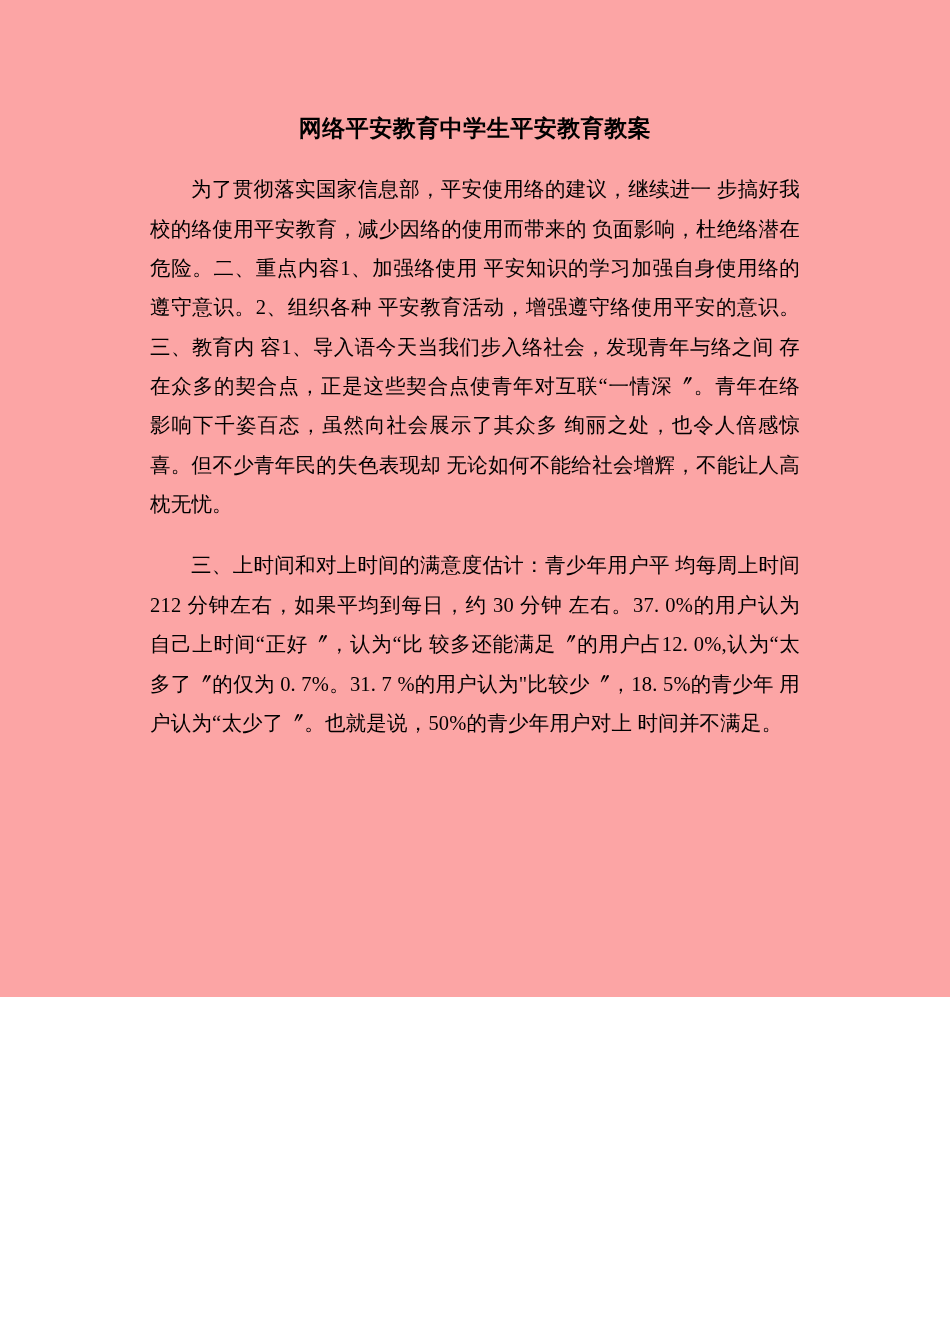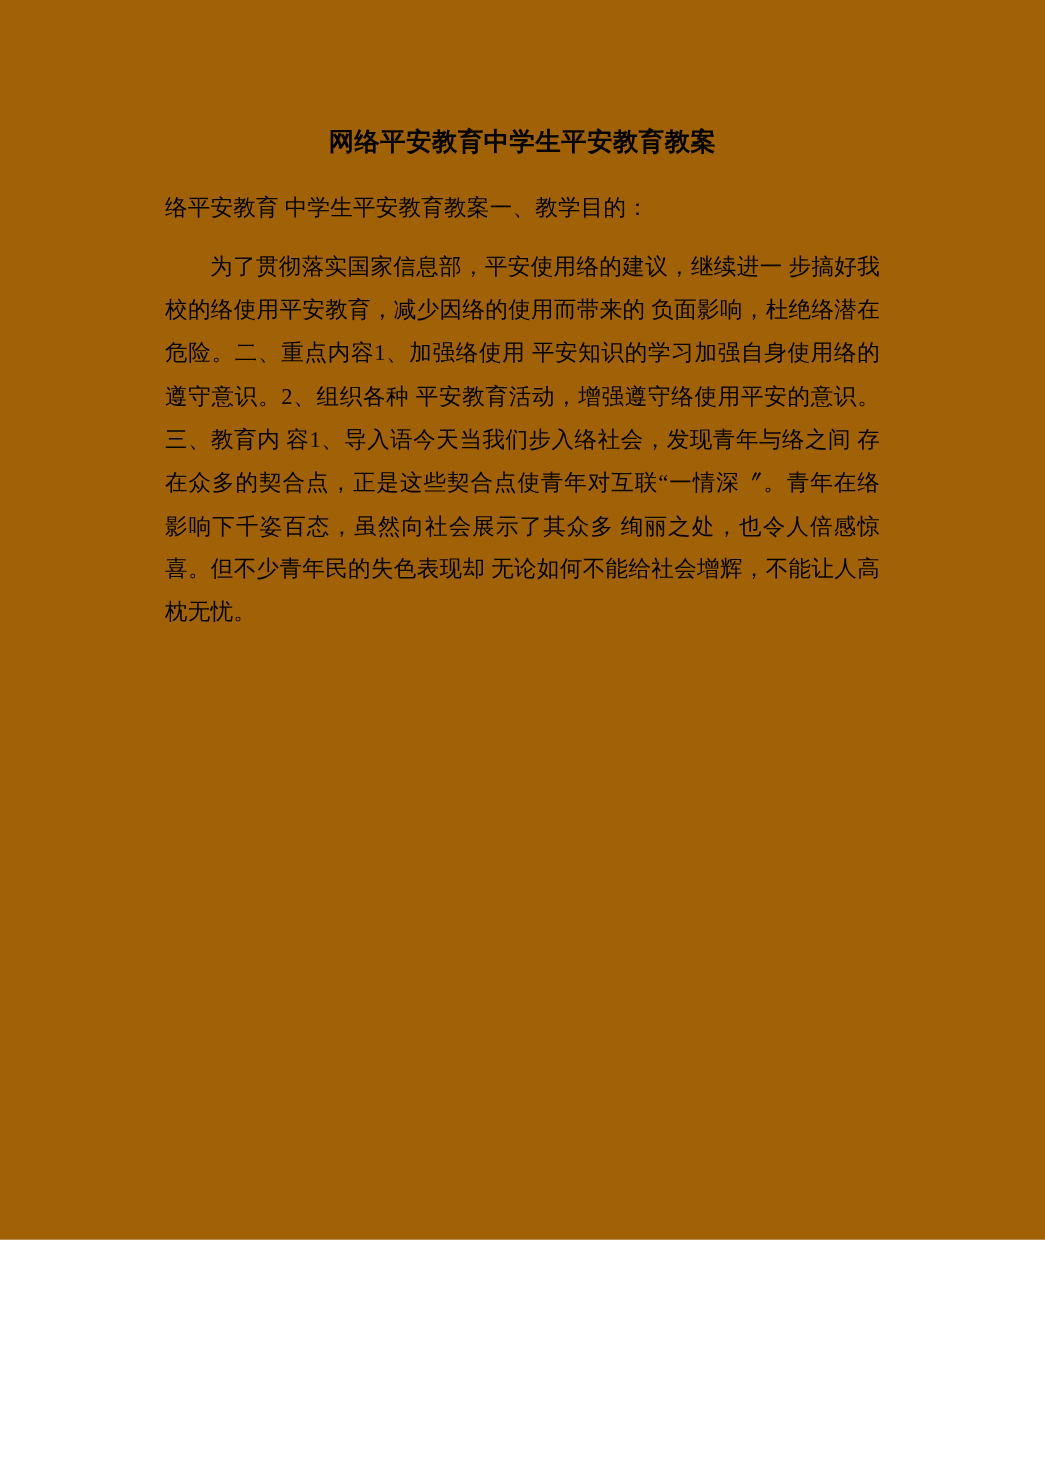--- a/index.html
+++ b/index.html
@@ -10,22 +10,22 @@
   body {
     width: 950px;
     height: 1344px;
     font-family: "Liberation Serif", "DejaVu Serif", serif;
     color: #000000;
     overflow: hidden;
   }
   .page {
     position: relative;
     width: 950px;
-    height: 1127px;
-    background: #a16207;
+    height: 997px;
+    background: #fca5a5;
     box-sizing: border-box;
     padding: 112px 150px 40px 150px;
   }
   .doc-title {
     font-family: "Liberation Sans", "DejaVu Sans", sans-serif;
     font-weight: bold;
     font-size: 23px;
     text-align: center;
     letter-spacing: 0.5px;
     margin: 0 0 26px 0;
@@ -47,19 +47,19 @@
   }
 </style>
 </head>
 <body>
 
 <div class="page">
 
   <h1 class="doc-title">网络平安教育中学生平安教育教案</h1>
 
 
-  <p class="para">络平安教育 中学生平安教育教案一、教学目的：</p>
 
   <p class="para indent block-gap">为了贯彻落实国家信息部，平安使用络的建议，继续进一 步搞好我校的络使用平安教育，减少因络的使用而带来的 负面影响，杜绝络潜在危险。二、重点内容1、加强络使用 平安知识的学习加强自身使用络的遵守意识。2、组织各种 平安教育活动，增强遵守络使用平安的意识。三、教育内 容1、导入语今天当我们步入络社会，发现青年与络之间 存在众多的契合点，正是这些契合点使青年对互联“一情深〞。青年在络影响下千姿百态，虽然向社会展示了其众多 绚丽之处，也令人倍感惊喜。但不少青年民的失色表现却 无论如何不能给社会增辉，不能让人高枕无忧。</p>
 
 
+  <p class="para indent">三、上时间和对上时间的满意度估计：青少年用户平 均每周上时间 212 分钟左右，如果平均到每日，约 30 分钟 左右。37. 0%的用户认为自己上时间“正好〞，认为“比 较多还能满足〞的用户占12. 0%,认为“太多了〞的仅为 0. 7%。31. 7 %的用户认为"比较少〞，18. 5%的青少年 用户认为“太少了〞。也就是说，50%的青少年用户对上 时间并不满足。</p>
 
 </div>
 
 </body></html>

